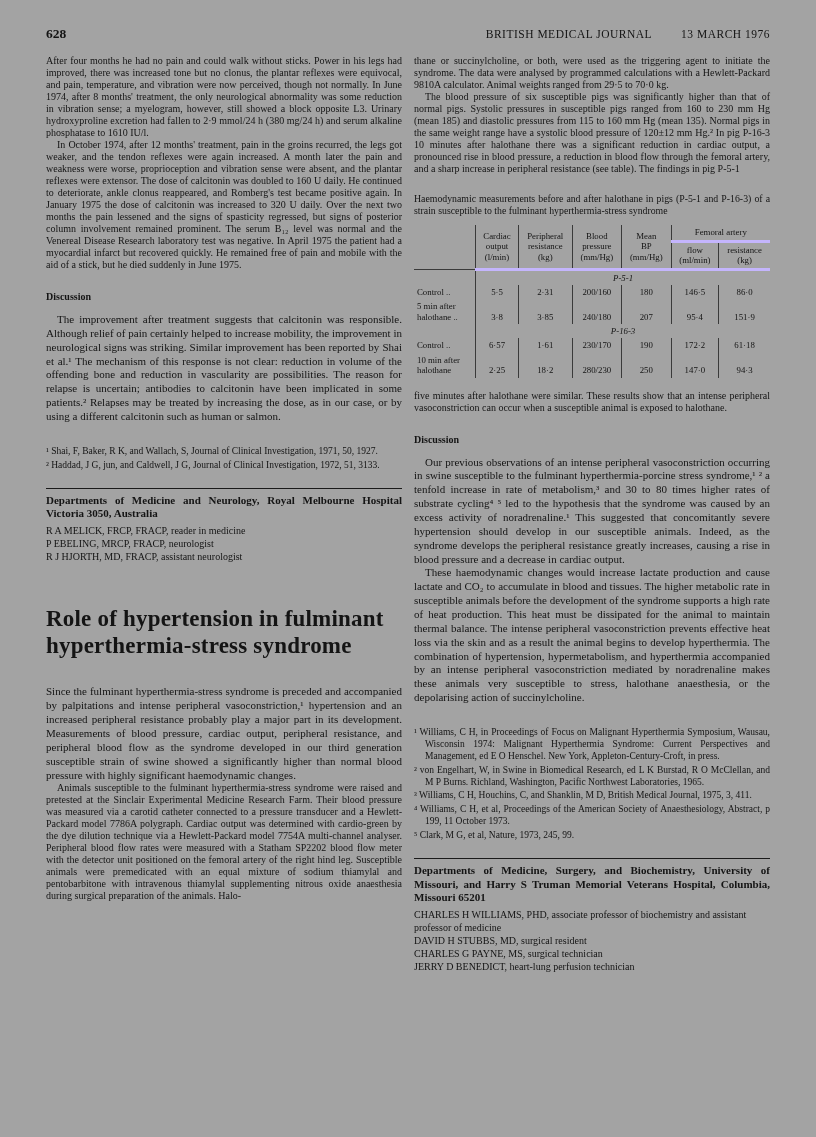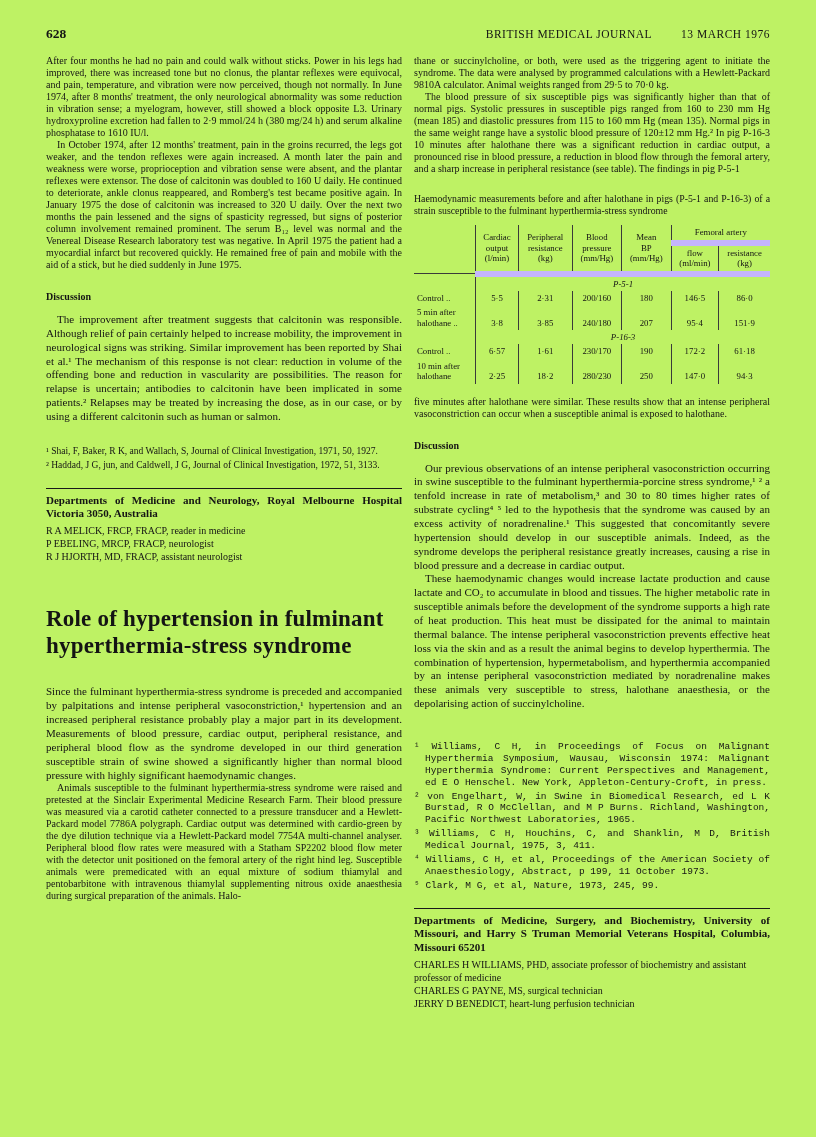--- a/index.html
+++ b/index.html
@@ -1,20 +1,20 @@
 <!DOCTYPE html>
 <html><head>
 <meta charset="utf-8">
 <style>
   * { margin:0; padding:0; box-sizing:border-box; }
   html,body { background:#ffffff; }
   body { font-family:"Liberation Serif", serif; color:#141414; }
   .page {
     width:816px; min-height:1137px; margin:0 auto;
-    background:#bef264; padding:26px 46px 24px 46px;
+    background:#a3a3a3; padding:26px 46px 24px 46px;
     position:relative;
   }
   .page-header { display:flex; justify-content:space-between; align-items:baseline; margin-bottom:13px; }
   .page-number { font-weight:bold; font-size:13.5px; }
   .journal-line { font-size:11.5px; letter-spacing:0.5px; }
   .journal-line .date { margin-left:26px; }
   .columns { display:flex; gap:12px; }
   .col { flex:1; min-width:0; }
   p { text-align:justify; }
   .small  { font-size:10px;  line-height:1.2; }
@@ -23,30 +23,30 @@
   .sec-heading { font-weight:bold; font-size:10px; margin:20px 0 11px 0; }
   .refs { list-style:none; margin-top:22px; font-size:9.5px; line-height:1.25; }
   .refs li { padding-left:11px; text-indent:-11px; text-align:justify; margin-bottom:2px; }
   .rule { border-top:1.5px solid #1a1a1a; margin:16px 0 5px 0; }
   .affil-head { font-size:11px; font-weight:bold; line-height:1.25; text-align:justify; margin-bottom:3px; }
   .affil-line { font-size:10px; line-height:1.3; text-align:left; }
   .article-title { font-size:23px; font-weight:bold; line-height:1.18; margin:42px 0 26px 0; letter-spacing:0.2px; }
   .caption { font-size:9.8px; line-height:1.25; margin:18px 0 8px 0; text-align:justify; }
   .htable { width:100%; border-collapse:collapse; font-size:8.8px; line-height:1.18; margin:4px 0 12px 0; }
   .htable th, .htable td { padding:2px 3px; text-align:center; font-weight:normal; }
-  .htable thead th { border-left:1px solid #3a3a3a; vertical-align:middle; border-bottom:6px solid #c4b5fd; }
+  .htable thead th { border-left:1px solid #3a3a3a; vertical-align:middle; border-bottom:3px solid #c4b5fd; }
   .htable thead tr:first-child th:first-child { border-left:none; border-bottom:1px solid #3a3a3a; }
   .htable tbody td + td { border-left:1px solid #3a3a3a; }
   .htable td.rowlabel { text-align:left; vertical-align:bottom; }
   .pre { white-space:pre-line; }
   .section-label { font-style:italic; }
   .htable tbody td { vertical-align:bottom; }
   .post-table { margin-top:2px; }
   .methods-cont { text-indent:0; }
-  .refs2 { margin-top:30px;font-family:Liberation Mono, monospace; }
+  .refs2 { margin-top:22px; }
   .affil-block { margin-bottom:4px; }
 </style>
 </head>
 <body>
 
 <div class="page">
 
   <div class="page-header">
     <span class="page-number">628</span>
     <span class="journal-line">
@@ -176,19 +176,20 @@
         <li>² von Engelhart, W, in Swine in Biomedical Research, ed L K Burstad, R O McClellan, and M P Burns. Richland, Washington, Pacific Northwest Laboratories, 1965.</li>
         <li>³ Williams, C H, Houchins, C, and Shanklin, M D, British Medical Journal, 1975, 3, 411.</li>
         <li>⁴ Williams, C H, et al, Proceedings of the American Society of Anaesthesiology, Abstract, p 199, 11 October 1973.</li>
         <li>⁵ Clark, M G, et al, Nature, 1973, 245, 99.</li>
       </ol>
 
       <div class="rule"></div>
       <div class="affil-block">
         <p class="affil-head">Departments of Medicine, Surgery, and Biochemistry, University of Missouri, and Harry S Truman Memorial Veterans Hospital, Columbia, Missouri 65201</p>
         <p class="affil-line">CHARLES H WILLIAMS, PHD, associate professor of biochemistry and assistant professor of medicine</p>
+        <p class="affil-line">DAVID H STUBBS, MD, surgical resident</p>
         <p class="affil-line">CHARLES G PAYNE, MS, surgical technician</p>
         <p class="affil-line">JERRY D BENEDICT, heart-lung perfusion technician</p>
       </div>
     </section>
 
   </div>
 </div>
 
 </body></html>

